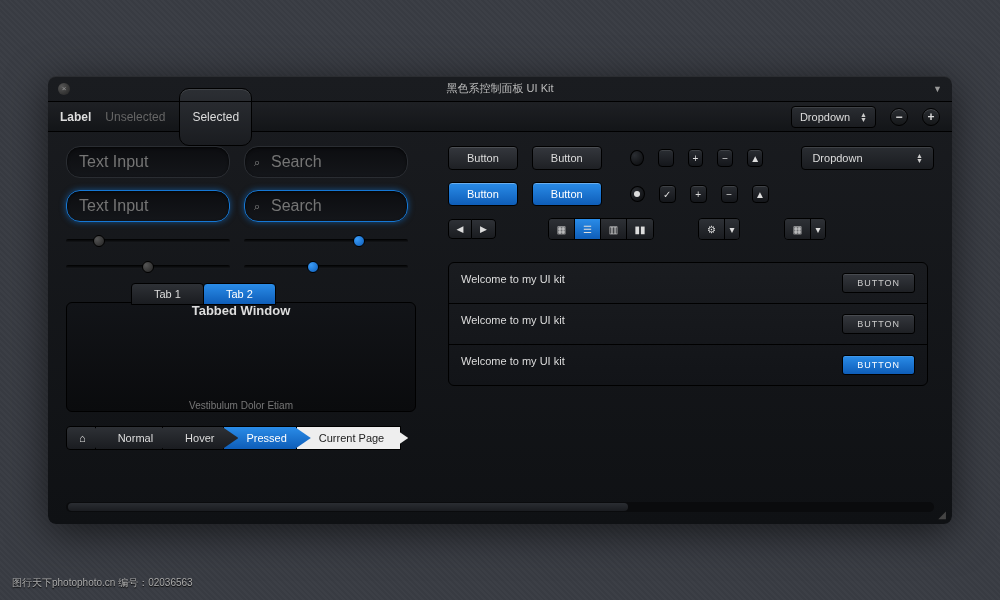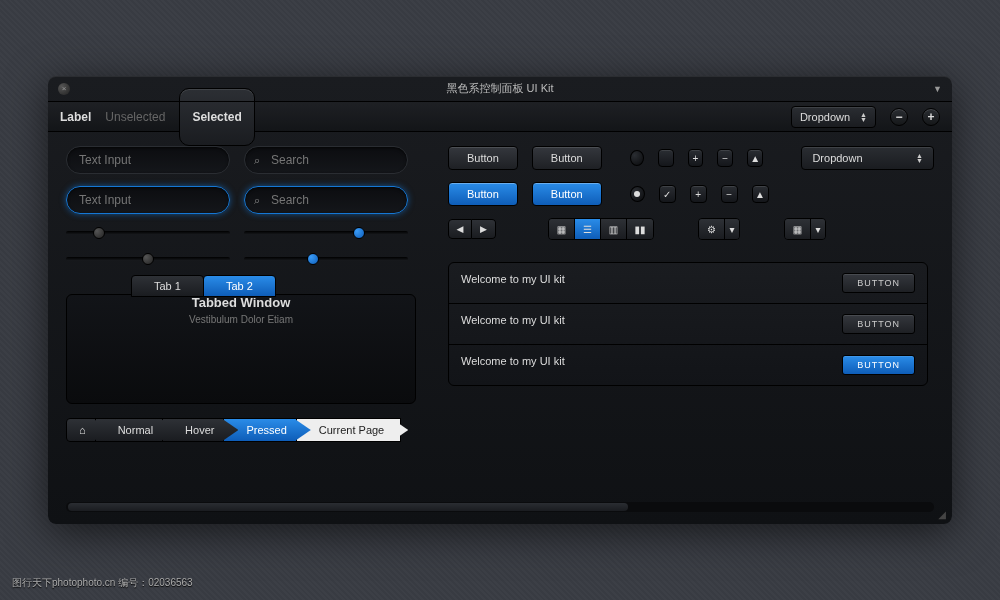--- a/index.html
+++ b/index.html
@@ -5,29 +5,29 @@
 *{box-sizing:border-box;margin:0;padding:0;font-family:"Lucida Grande","Helvetica Neue",Arial,sans-serif}
 body{background:#3a3d44;background-image:repeating-linear-gradient(45deg,#383b42 0 2px,#3c3f46 2px 4px);width:1000px;height:600px;overflow:hidden;color:#ddd;font-size:12px;display:flex;align-items:center;justify-content:center}
 .panel{width:904px;height:448px;background:linear-gradient(#1a1c20,#0f1114);border-radius:8px;box-shadow:0 8px 40px rgba(0,0,0,.6),inset 0 1px 0 rgba(255,255,255,.08);position:relative}
 .titlebar{height:26px;display:flex;align-items:center;padding:0 10px;border-bottom:1px solid #000;position:relative}
 .close-btn{width:12px;height:12px;border-radius:50%;background:radial-gradient(circle at 30% 30%,#555,#222);display:flex;align-items:center;justify-content:center;color:#999;font-size:8px;cursor:pointer}
 .title-text{position:absolute;left:0;right:0;text-align:center;font-size:11px;color:#bbb;pointer-events:none}
 .caret{position:absolute;right:10px;color:#999;font-size:9px}
 .toolbar{height:30px;display:flex;align-items:center;padding:0 12px;gap:14px;background:linear-gradient(#1e2024,#131518);border-bottom:1px solid #000}
 .tb-label{color:#ddd;font-weight:600}
 .tb-unsel{color:#666}
-.tb-sel{background:linear-gradient(#2c2f34,#1a1c20);padding:21px 12px;border-radius:10px;border:1px solid #000;box-shadow:inset 0 1px 0 rgba(255,255,255,.1);font-weight:700}
+.tb-sel{background:linear-gradient(#2c2f34,#1a1c20);padding:21px 12px;border-radius:10px;border:1px solid #000;box-shadow:inset 0 1px 0 rgba(255,255,255,.1);font-weight:400}
 .spacer{flex:1}
 .tb-input{background:linear-gradient(#0a0b0d,#14161a);border:1px solid #000;border-radius:4px;color:#ddd;padding:4px 8px;width:220px;font-size:12px;box-shadow:inset 0 1px 3px rgba(0,0,0,.6)}
 .tb-dd{background:linear-gradient(#2a2d32,#1a1c20);border:1px solid #000;border-radius:4px;padding:4px 8px;display:flex;align-items:center;gap:10px;font-size:11px;cursor:pointer;box-shadow:inset 0 1px 0 rgba(255,255,255,.1)}
 .arrows{display:flex;flex-direction:column;line-height:5px;font-size:7px;color:#ccc}
 .circ-btn{width:18px;height:18px;border-radius:50%;background:linear-gradient(#2a2d32,#151719);border:1px solid #000;display:flex;align-items:center;justify-content:center;color:#ddd;font-size:12px;font-weight:bold;cursor:pointer;box-shadow:inset 0 1px 0 rgba(255,255,255,.15)}
 .content{padding:18px 18px 8px;position:relative;height:calc(100% - 56px)}
 .row{display:flex;gap:14px;margin-bottom:12px;align-items:center}
-.txt-in{background:linear-gradient(#0c0d10,#14161a);border:1px solid #2a2d32;border-radius:14px;color:#aaa;padding:6px 12px;width:164px;font-size:12px;box-shadow:inset 0 1px 3px rgba(0,0,0,.7)}
+.txt-in{background:linear-gradient(#0c0d10,#14161a);border:1px solid #2a2d32;border-radius:14px;color:#aaa;padding:6px 12px;width:164px;font-size:16px;box-shadow:inset 0 1px 3px rgba(0,0,0,.7)}
 .txt-in.active{border:1px solid #1577d4;box-shadow:0 0 6px rgba(21,119,212,.6),inset 0 1px 3px rgba(0,0,0,.7);color:#ddd}
 .search-wrap{position:relative;width:164px}
 .search-ic{position:absolute;left:10px;top:50%;transform:translateY(-50%);color:#888;font-size:11px}
 .search-in{padding-left:26px}
 .btn{background:linear-gradient(#34373d,#1e2024);border:1px solid #000;border-radius:4px;color:#ddd;padding:5px 18px;font-size:11px;cursor:pointer;box-shadow:inset 0 1px 0 rgba(255,255,255,.12)}
 .btn.blue{background:linear-gradient(#2a8ce8,#0e5db8);color:#fff;box-shadow:inset 0 1px 0 rgba(255,255,255,.3)}
 .sq{width:18px;height:18px;border-radius:4px;background:linear-gradient(#2a2d32,#14161a);border:1px solid #000;box-shadow:inset 0 1px 0 rgba(255,255,255,.1);display:flex;align-items:center;justify-content:center;cursor:pointer;font-size:10px;color:#ddd}
 .rad{width:16px;height:16px;border-radius:50%;background:radial-gradient(circle at 30% 30%,#2a2d32,#0a0b0d);border:1px solid #000;cursor:pointer;display:flex;align-items:center;justify-content:center}
 .rad.on::after{content:"";width:6px;height:6px;border-radius:50%;background:#ddd}
 .dd-full{background:linear-gradient(#2a2d32,#1a1c20);border:1px solid #000;border-radius:4px;padding:5px 10px;width:150px;display:flex;justify-content:space-between;align-items:center;font-size:11px;cursor:pointer;box-shadow:inset 0 1px 0 rgba(255,255,255,.1)}
@@ -44,21 +44,21 @@
 .nav-group .nav-btn:first-child{border-radius:4px 0 0 4px}
 .nav-group .nav-btn:last-child{border-radius:0 4px 4px 0;border-left:none}
 .seg{display:flex;border-radius:4px;overflow:hidden;border:1px solid #000}
 .seg-b{width:26px;height:20px;background:linear-gradient(#2e3136,#1a1c20);display:flex;align-items:center;justify-content:center;font-size:10px;color:#ddd;border-right:1px solid #000;cursor:pointer}
 .seg-b:last-child{border-right:none}
 .seg-b.on{background:linear-gradient(#2a8ce8,#0e5db8)}
 .tabwin{background:linear-gradient(#121418,#0a0b0d);border:1px solid #000;border-radius:6px;width:350px;height:110px;position:relative;margin-top:28px}
 .tabs{position:absolute;top:-20px;left:64px;display:flex}
 .tab{padding:4px 22px;background:linear-gradient(#2e3136,#1a1c20);border:1px solid #000;font-size:11px;border-radius:4px 4px 0 0;cursor:pointer;margin-right:-1px}
 .tab.on{background:linear-gradient(#2a8ce8,#0e5db8);color:#fff}
-.tabwin-body{display:flex;flex-direction:column;align-items:center;justify-content:flex-start;height:100%}
+.tabwin-body{display:flex;flex-direction:column;align-items:center;justify-content:space-between;height:100%}
 .tabwin-title{font-size:13px;font-weight:600;margin-bottom:4px}
 .tabwin-sub{font-size:10px;color:#777}
 .crumbs{display:flex;margin-top:14px;overflow:hidden;border-radius:4px}
 .crumb{position:relative;padding:5px 16px 5px 22px;background:linear-gradient(#2e3136,#1a1c20);border:1px solid #000;font-size:11px;margin-left:-8px;cursor:pointer}
 .crumb:first-child{margin-left:0;padding-left:12px;border-radius:4px 0 0 4px}
 .crumb.on{background:linear-gradient(#2a8ce8,#0e5db8);color:#fff}
 .crumb::after{content:"";position:absolute;right:-8px;top:0;bottom:0;width:16px;background:inherit;clip-path:polygon(0 0,100% 50%,0 100%);z-index:1}
 .list-panel{background:linear-gradient(#1a1c20,#121418);border:1px solid #000;border-radius:6px;width:480px}
 .list-head{padding:8px 12px;font-size:13px;font-weight:700;background:linear-gradient(#26282d,#1a1c20);border-bottom:1px solid #000;border-radius:6px 6px 0 0}
 .list-row{display:flex;justify-content:space-between;padding:10px 12px;border-bottom:1px solid #000;font-size:11px}

